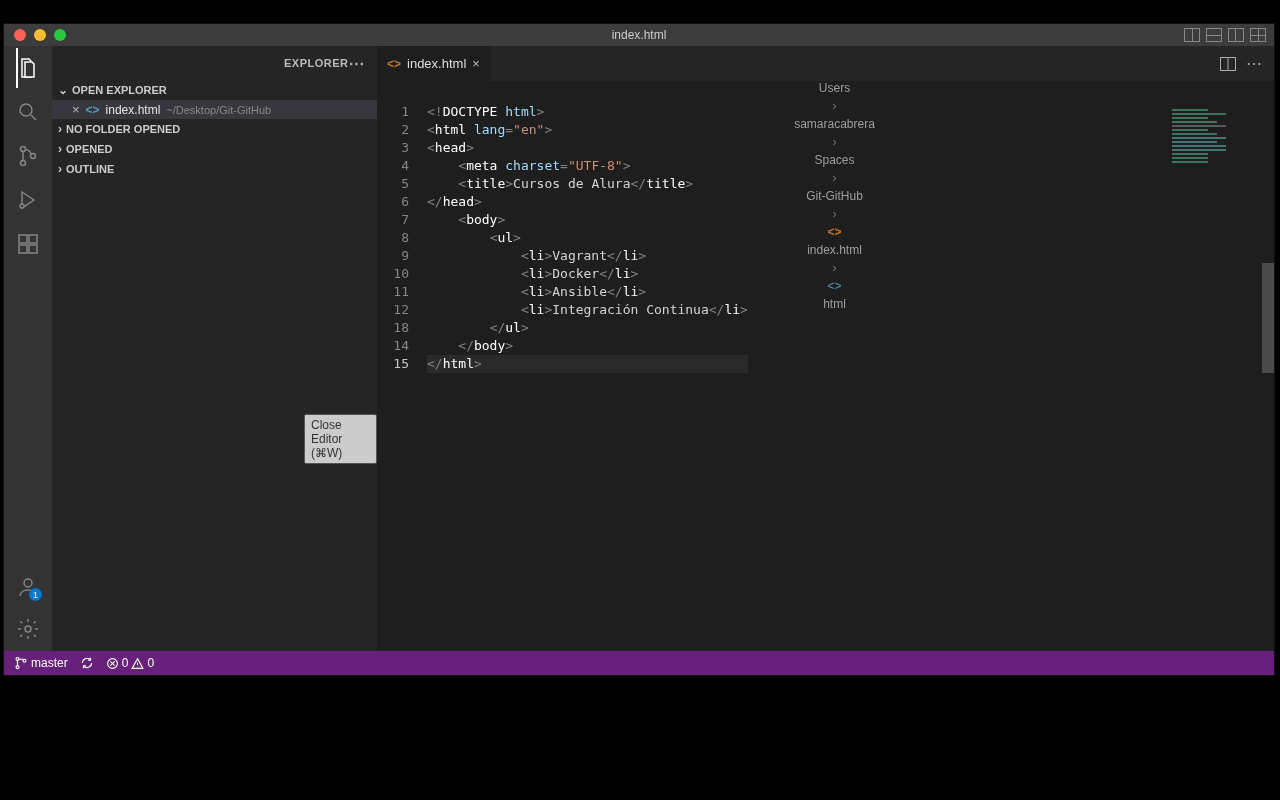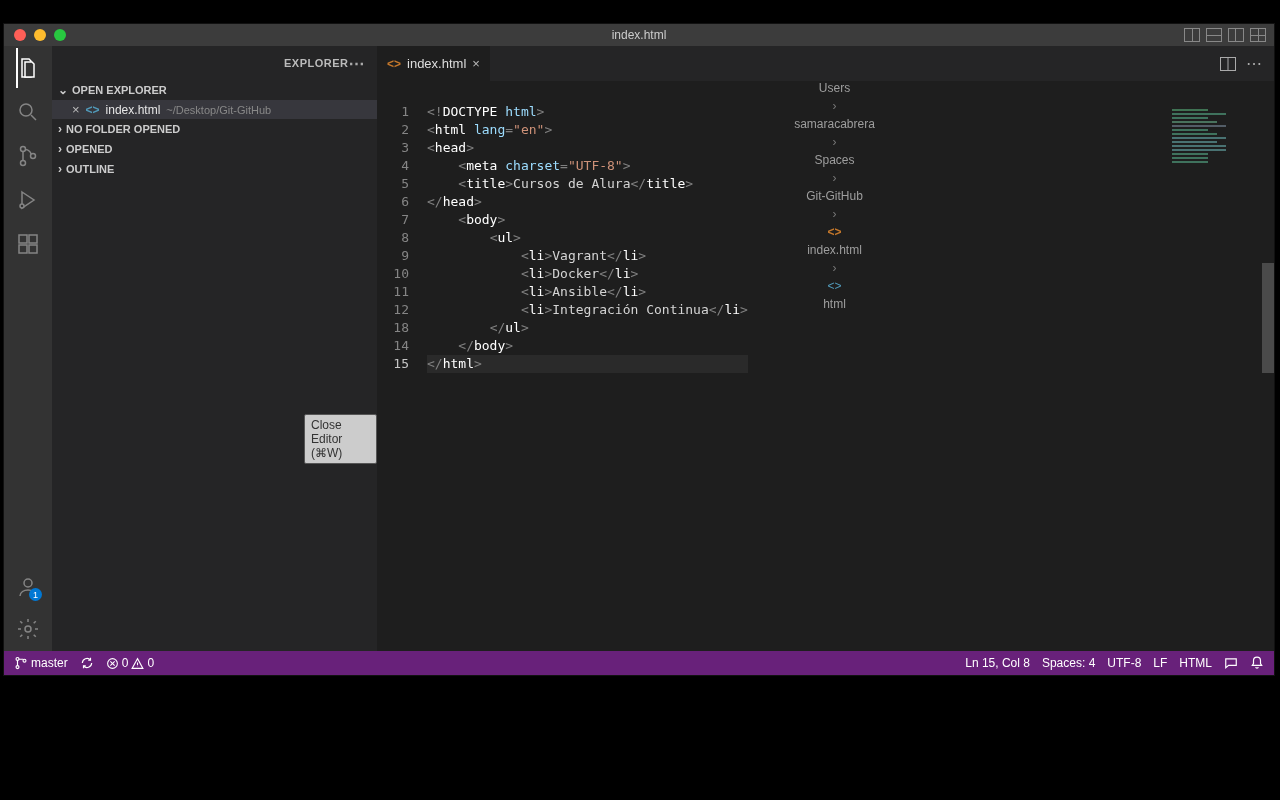--- a/index.html
+++ b/index.html
@@ -264,32 +264,15 @@
           <circle cx="12" cy="12" r="9"></circle>
           <path d="M8 8l8 8M16 8l-8 8"></path>
         </svg>
       <span>0</span>
       <svg width="13" height="13" viewBox="0 0 24 24" fill="none" stroke="#fff" stroke-width="2">
           <path d="M12 3l10 18H2z"></path>
           <path d="M12 10v5M12 18v.5"></path>
         </svg>
       <span>0</span>
     </div>
-    <div class="sb-right">
-      <div class="sb-item">Ln 15, Col 8</div>
-      <div class="sb-item">Spaces: 4</div>
-      <div class="sb-item">UTF-8</div>
-      <div class="sb-item">LF</div>
-      <div class="sb-item">HTML</div>
-      <div class="sb-item">
-        <svg width="14" height="14" viewBox="0 0 24 24" fill="none" stroke="#fff" stroke-width="2">
-            <path d="M3 5h18v11H8l-5 4z"></path>
-          </svg>
-      </div>
-      <div class="sb-item">
-        <svg width="14" height="14" viewBox="0 0 24 24" fill="none" stroke="#fff" stroke-width="2">
-            <path d="M6 8a6 6 0 1 1 12 0v5l2 3H4l2-3zM10 19a2 2 0 0 0 4 0"></path>
-          </svg>
-      </div>
-    </div>
   </div>
 
 </div>
 
 </body></html>

